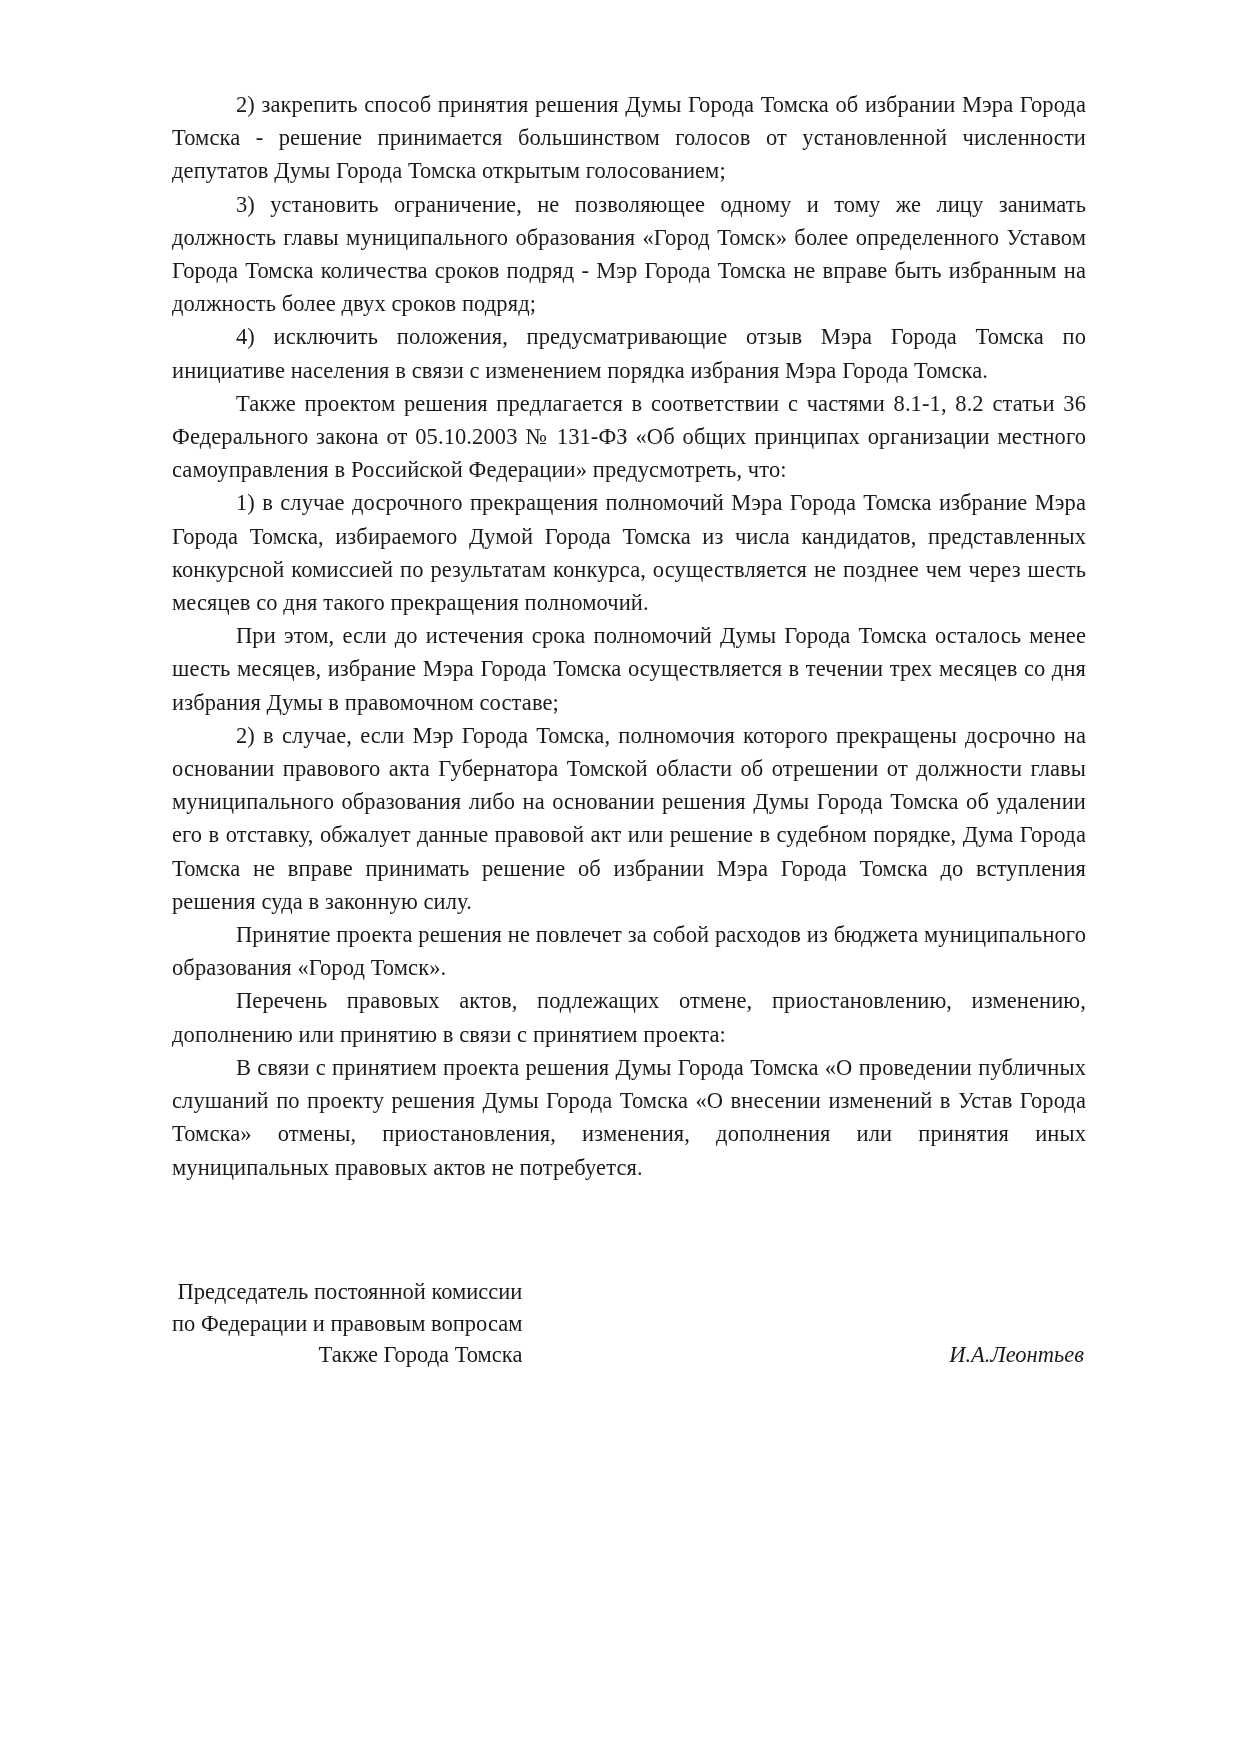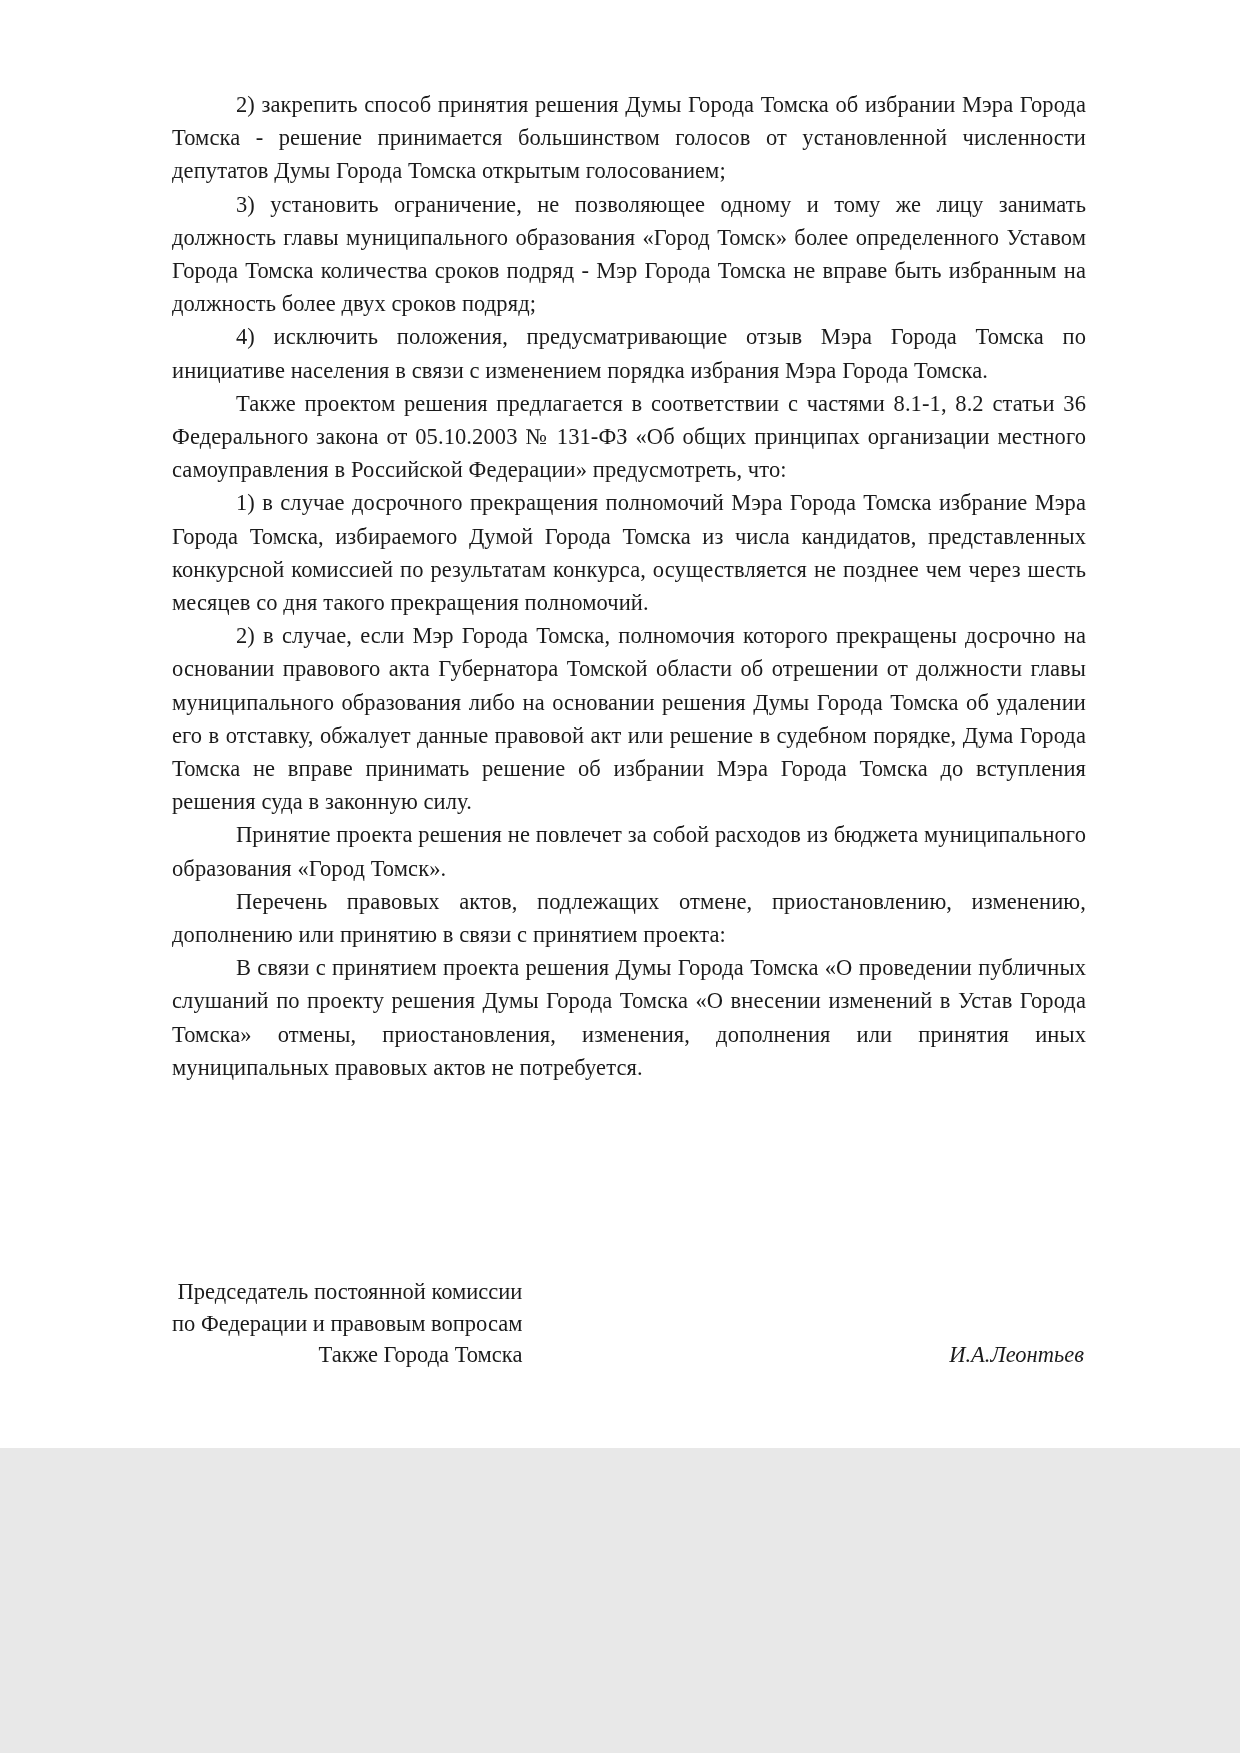--- a/index.html
+++ b/index.html
@@ -3,21 +3,21 @@
 <meta charset="utf-8">
 <style>
   html, body {
     margin: 0;
     padding: 0;
     background: #e8e8e8;
   }
   .page {
     position: relative;
     width: 1240px;
-    height: 1448px;
+    height: 1753px;
     margin: 0 auto;
     background: #ffffff;
     font-family: "Liberation Serif", "DejaVu Serif", serif;
     color: #1b1b1b;
     overflow: hidden;
   }
   .doc-body {
     position: absolute;
     top: 88px;
     left: 172px;
@@ -60,20 +60,21 @@
 <body>
 
 <div class="page">
 
   <div class="doc-body">
     <p>2) закрепить способ принятия решения Думы Города Томска об избрании Мэра Города Томска - решение принимается большинством голосов от установленной численности депутатов Думы Города Томска открытым голосованием;</p>
     <p>3) установить ограничение, не позволяющее одному и тому же лицу занимать должность главы муниципального образования «Город Томск» более определенного Уставом Города Томска количества сроков подряд - Мэр Города Томска не вправе быть избранным на должность более двух сроков подряд;</p>
     <p>4) исключить положения, предусматривающие отзыв Мэра Города Томска по инициативе населения в связи с изменением порядка избрания Мэра Города Томска.</p>
     <p>Также проектом решения предлагается в соответствии с частями 8.1-1, 8.2 статьи 36 Федерального закона от 05.10.2003 № 131-ФЗ «Об общих принципах организации местного самоуправления в Российской Федерации» предусмотреть, что:</p>
     <p>1) в случае досрочного прекращения полномочий Мэра Города Томска избрание Мэра Города Томска, избираемого Думой Города Томска из числа кандидатов, представленных конкурсной комиссией по результатам конкурса, осуществляется не позднее чем через шесть месяцев со дня такого прекращения полномочий.</p>
+    <p>При этом, если до истечения срока полномочий Думы Города Томска осталось менее шесть месяцев, избрание Мэра Города Томска осуществляется в течении трех месяцев со дня избрания Думы в правомочном составе;</p>
     <p>2) в случае, если Мэр Города Томска, полномочия которого прекращены досрочно на основании правового акта Губернатора Томской области об отрешении от должности главы муниципального образования либо на основании решения Думы Города Томска об удалении его в отставку, обжалует данные правовой акт или решение в судебном порядке, Дума Города Томска не вправе принимать решение об избрании Мэра Города Томска до вступления решения суда в законную силу.</p>
     <p>Принятие проекта решения не повлечет за собой расходов из бюджета муниципального образования «Город Томск».</p>
     <p class="bold">Перечень правовых актов, подлежащих отмене, приостановлению, изменению, дополнению или принятию в связи с принятием проекта:</p>
     <p>В связи с принятием проекта решения Думы Города Томска «О проведении публичных слушаний по проекту решения Думы Города Томска «О внесении изменений в Устав Города Томска» отмены, приостановления, изменения, дополнения или принятия иных муниципальных правовых актов не потребуется.</p>
   </div>
 
   <div class="signature-block">
     <div class="signature-left">
       <div>Председатель постоянной комиссии</div>
       <div>по Федерации и правовым вопросам</div>

